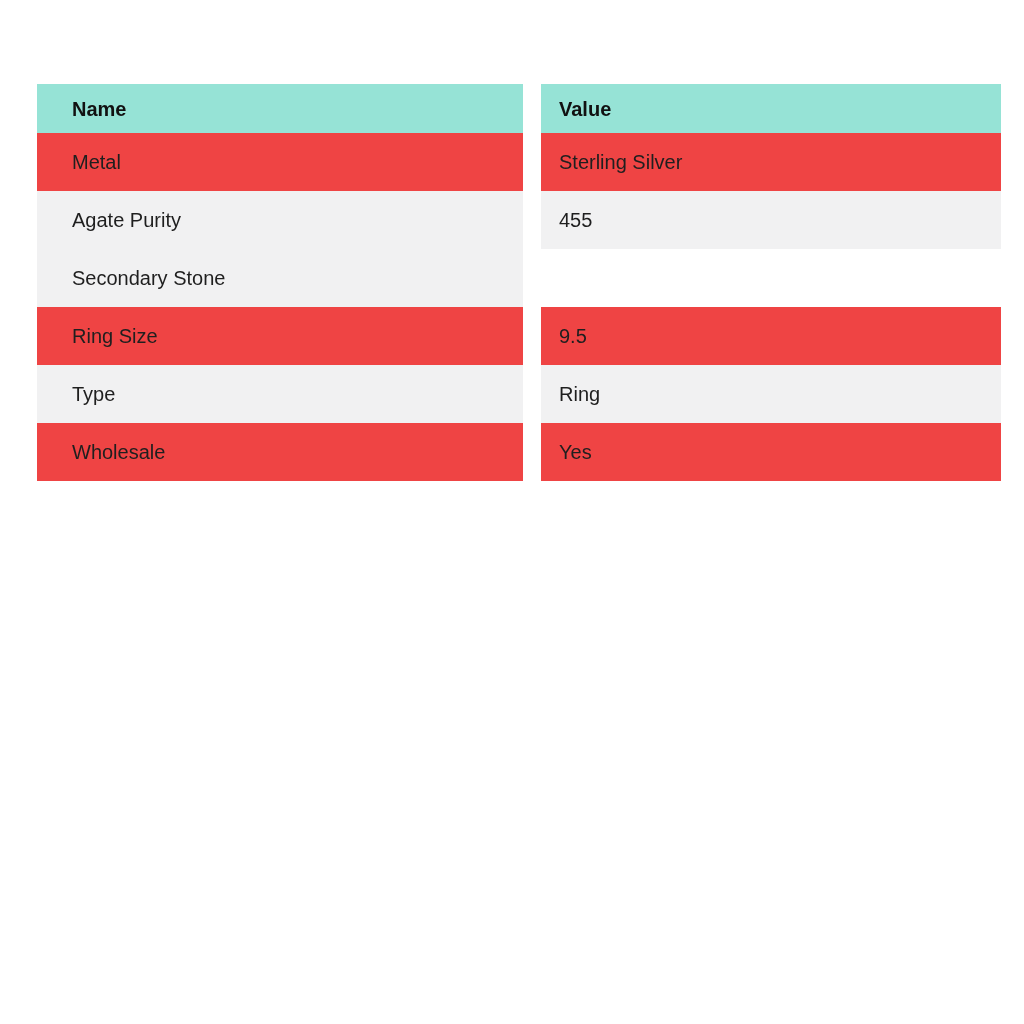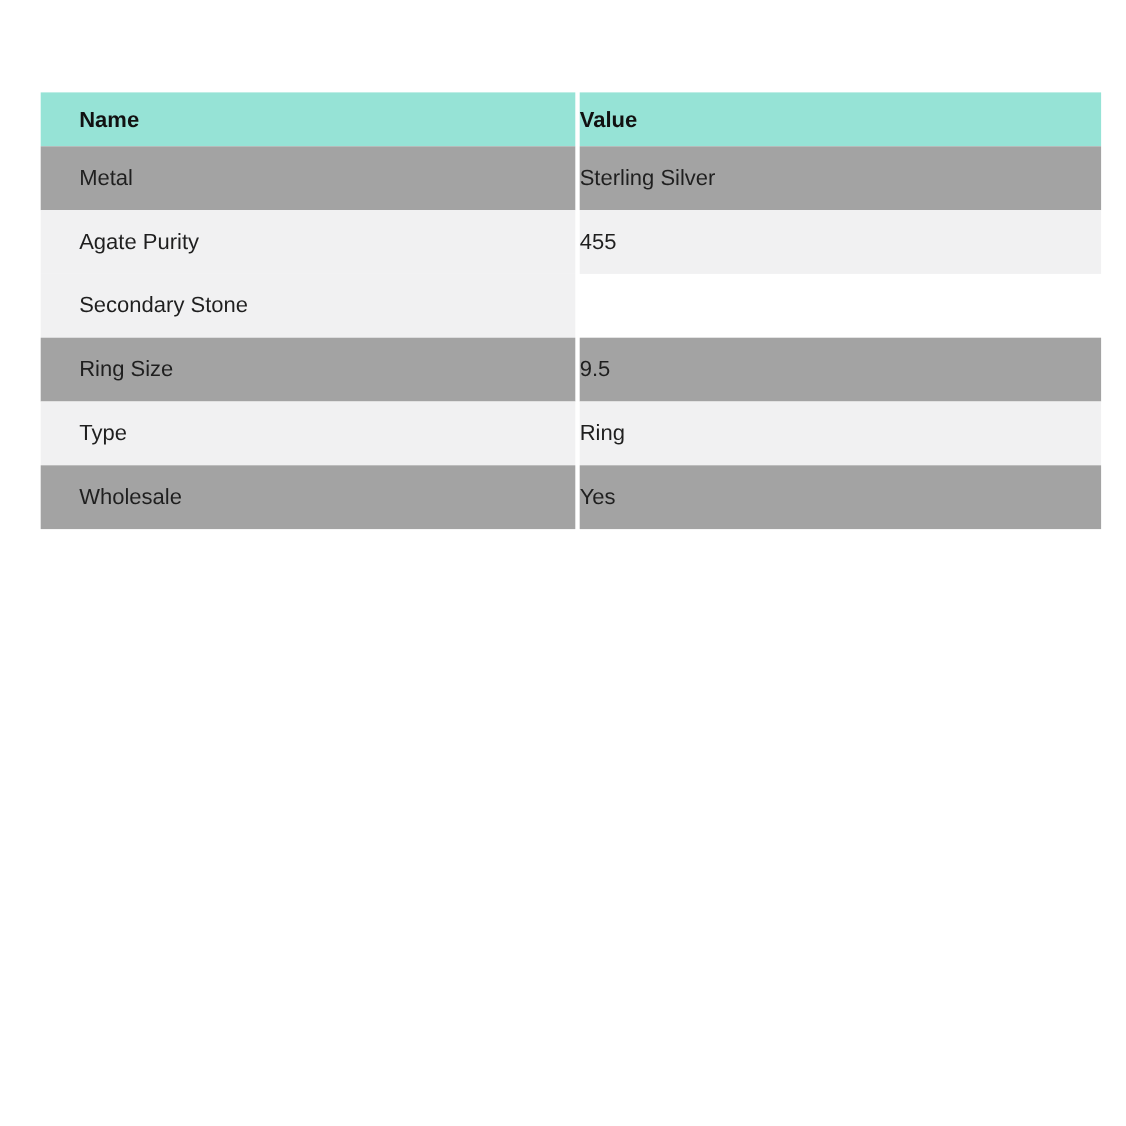--- a/index.html
+++ b/index.html
@@ -30,29 +30,31 @@
     background: #ffffff;
     border-radius: 11px;
   }
   .header-row { height: 49px; }
   .row { height: 58px; }
   .cell {
     display: flex;
     align-items: center;
     font-size: 20px;
     line-height: 1;
-    background: #a3a3a3;
+    background: #ef4444;
   }
   .cell.name {
     width: 486px;
     padding-left: 35px;
     flex: 0 0 486px;
   }
   .cell.value {
     flex: 1 1 auto;
+    padding-left: 18px;
+    margin-left: 14px;
   }
   .header-row .cell {
     background: var(--header-bg);
     font-weight: 700;
     color: #111111;
   }
   .row.stripe .cell {
     background: var(--stripe-bg);
   }
 </style>

